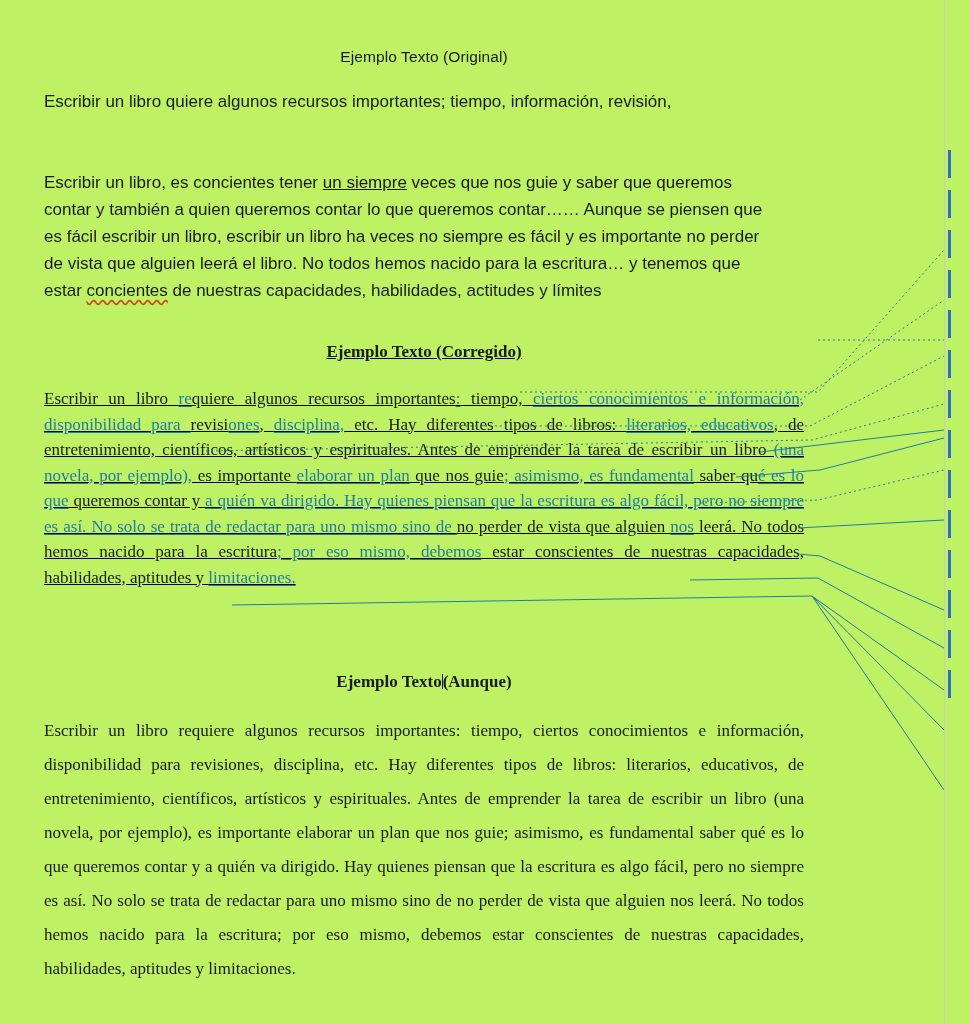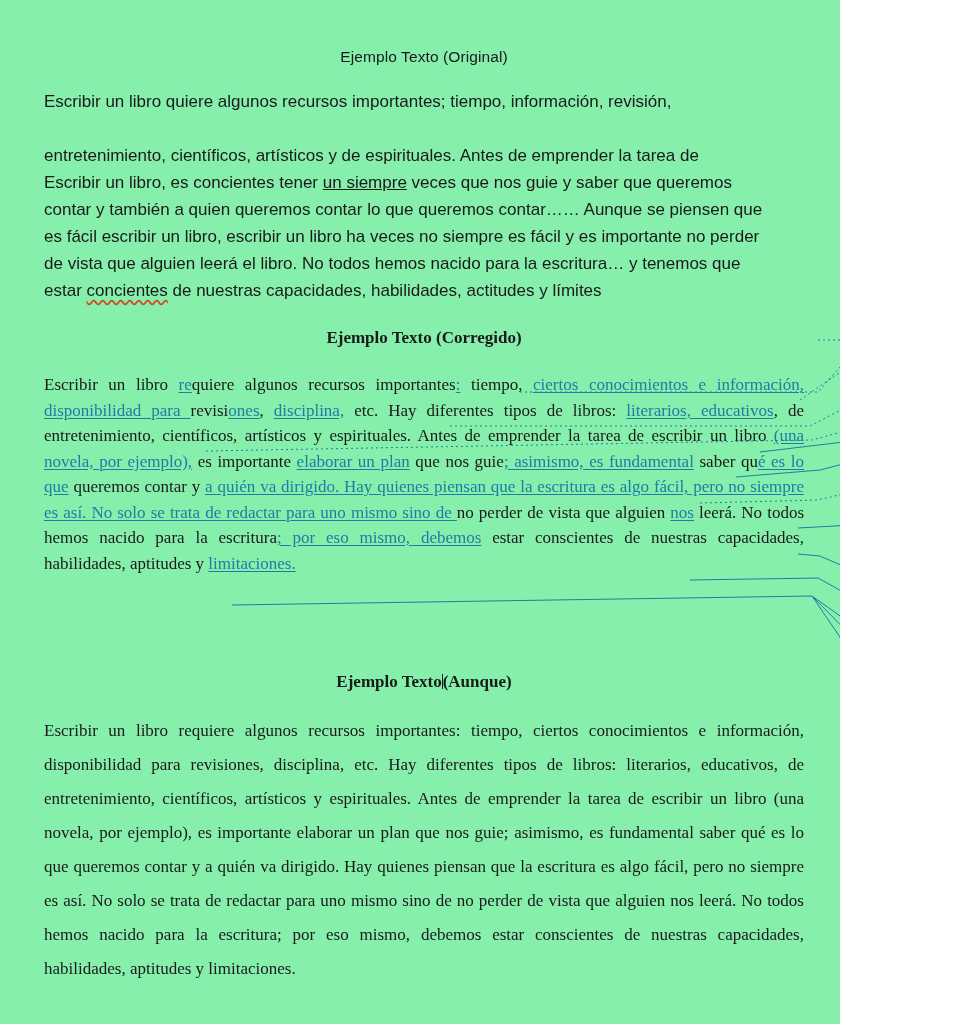--- a/index.html
+++ b/index.html
@@ -4,23 +4,23 @@
 <style>
   * { box-sizing: border-box; }
   html, body {
     margin: 0; padding: 0;
     width: 970px; height: 1024px;
     background: #ffffff;
     font-family: "Liberation Sans", sans-serif;
   }
   #page {
     position: relative;
-    width: 840px; height: 1024px;
+    width: 970px; height: 1024px;
     overflow: hidden;
-    background: #86efac;
+    background: #bef264;
   }
   
   .right-rule {
     position: absolute;
     top: 0; left: 944px;
     width: 1px; height: 1024px;
     background: #c9c9c9;
   }
   .changebars {
     position: absolute;
@@ -109,30 +109,30 @@
 </head>
 <body>
 
 <div id="page">
 
   <div class="doc" style="top:48px;">
     <div class="heading-sans">Ejemplo Texto (Original)</div>
     <div class="para-sans" style="margin-top:22px;">
       <span>Escribir un libro quiere algunos recursos importantes; tiempo, información, revisión,</span><br>
       <br>
-      <span>entretenimiento, científicos, artísticos y de espirituales. Antes de emprender la tarea de</span><br>
+      <br>
       <span>Escribir un libro, es concientes tener </span><span class="u-sol">un siempre</span><span> veces que nos guie y saber que queremos</span><br>
       <span>contar y también a quien queremos contar lo que queremos contar…… Aunque se piensen que</span><br>
       <span>es fácil escribir un libro, escribir un libro ha veces no siempre es fácil y es importante no perder</span><br>
       <span>de vista que alguien leerá el libro. No todos hemos nacido para la escritura… y tenemos que</span><br>
       <span>estar </span><span class="sp-err">concientes</span><span> de nuestras capacidades, habilidades, actitudes y límites</span>
     </div>
   </div>
 
-  <div class="doc" style="top:328px;">
+  <div class="doc" style="top:342px;text-decoration:underline;">
     <div class="heading-serif">Ejemplo Texto (Corregido)</div>
     <div class="para-serif" style="margin-top:24px;" id="tracked-para"><span>Escribir un libro </span><span class="ins">re</span><span>quiere algunos recursos importantes</span><span class="ins">:</span><span> tiempo, </span><span class="ins">ciertos conocimientos e información, disponibilidad para </span><span>revisi</span><span class="ins">ones</span><span>, </span><span class="ins">disciplina,</span><span> etc. Hay diferentes tipos de libros: </span><span class="ins">literarios, educativos</span><span>, de entretenimiento, científicos, artísticos y espirituales. Antes de emprender la tarea de escribir un libro </span><span class="ins">(una novela, por ejemplo),</span><span> es importante </span><span class="ins">elaborar un plan</span><span> que nos guie</span><span class="ins">; asimismo, es fundamental</span><span> saber qu</span><span class="ins">é es lo que</span><span> queremos contar y </span><span class="ins">a quién va dirigido. Hay quienes piensan que la escritura es algo fácil, pero no siempre es así. No solo se trata de redactar para uno mismo sino de </span><span>no perder de vista que alguien </span><span class="ins">nos</span><span> leerá. No todos hemos nacido para la escritura</span><span class="ins">; por eso mismo, debemos</span><span> estar conscientes de nuestras capacidades, habilidades, aptitudes y </span><span class="ins">limitaciones.</span></div>
   </div>
 
   <div class="doc" style="top:672px;">
     <div class="heading-serif"><span>Ejemplo Texto</span><span class="caret"></span><span>(Aunque)</span></div>
     <div class="para-clean" style="margin-top:22px;">Escribir un libro requiere algunos recursos importantes: tiempo, ciertos conocimientos e información, disponibilidad para revisiones, disciplina, etc. Hay diferentes tipos de libros: literarios, educativos, de entretenimiento, científicos, artísticos y espirituales. Antes de emprender la tarea de escribir un libro (una novela, por ejemplo), es importante elaborar un plan que nos guie; asimismo, es fundamental saber qué es lo que queremos contar y a quién va dirigido. Hay quienes piensan que la escritura es algo fácil, pero no siempre es así. No solo se trata de redactar para uno mismo sino de no perder de vista que alguien nos leerá. No todos hemos nacido para la escritura; por eso mismo, debemos estar conscientes de nuestras capacidades, habilidades, aptitudes y limitaciones.</div>
   </div>
 
   <svg class="leaders">

